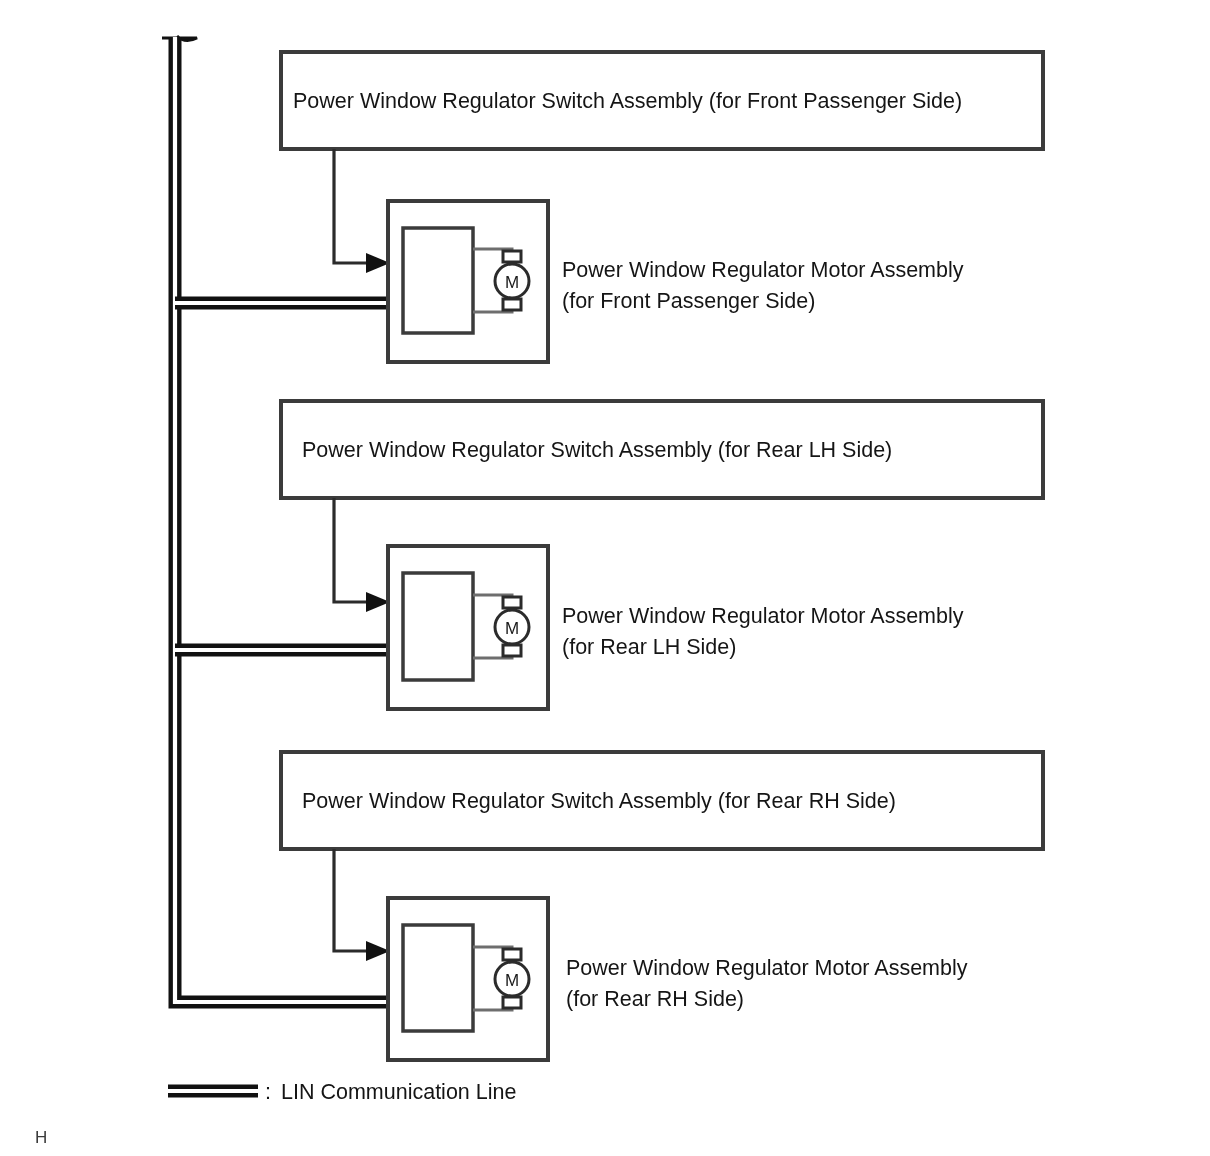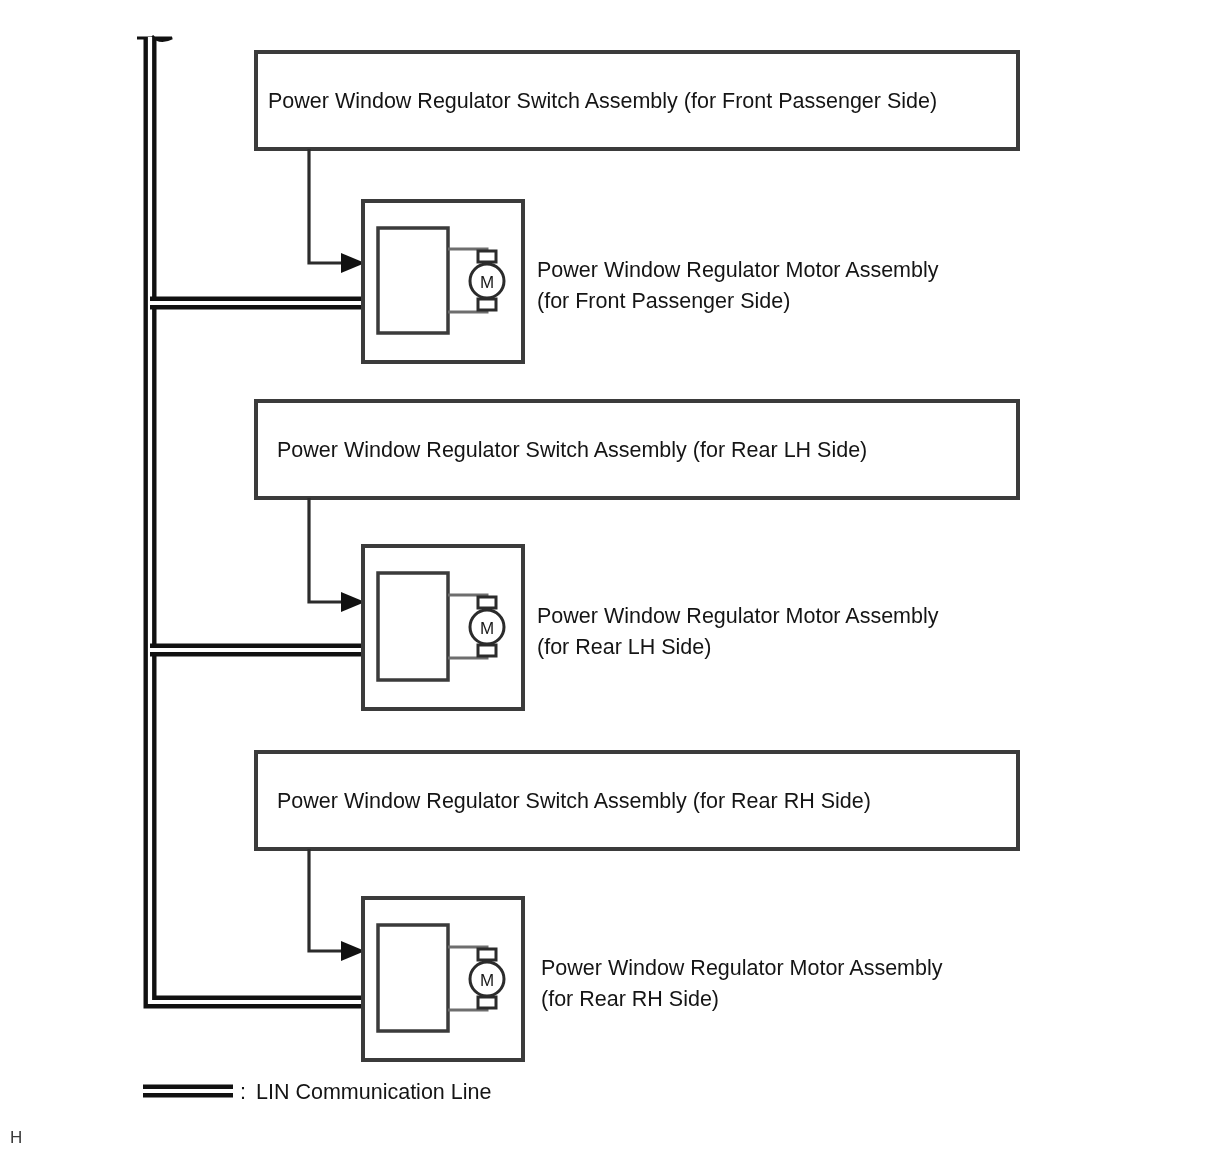--- a/index.html
+++ b/index.html
@@ -13,20 +13,21 @@
     height: 1156px;
     font-family: "Liberation Sans", sans-serif;
     color: #1a1a1a;
     position: relative;
     overflow: hidden;
   }
   #diagram-root {
     position: relative;
     width: 1124px;
     height: 1156px;
+    margin-left: 25px;
   }
   svg#wiring-diagram {
     display: block;
     width: 1210px;
     height: 1156px;
   }
   .box-outline {
     fill: #ffffff;
     stroke: #3b3b3b;
     stroke-width: 4;

